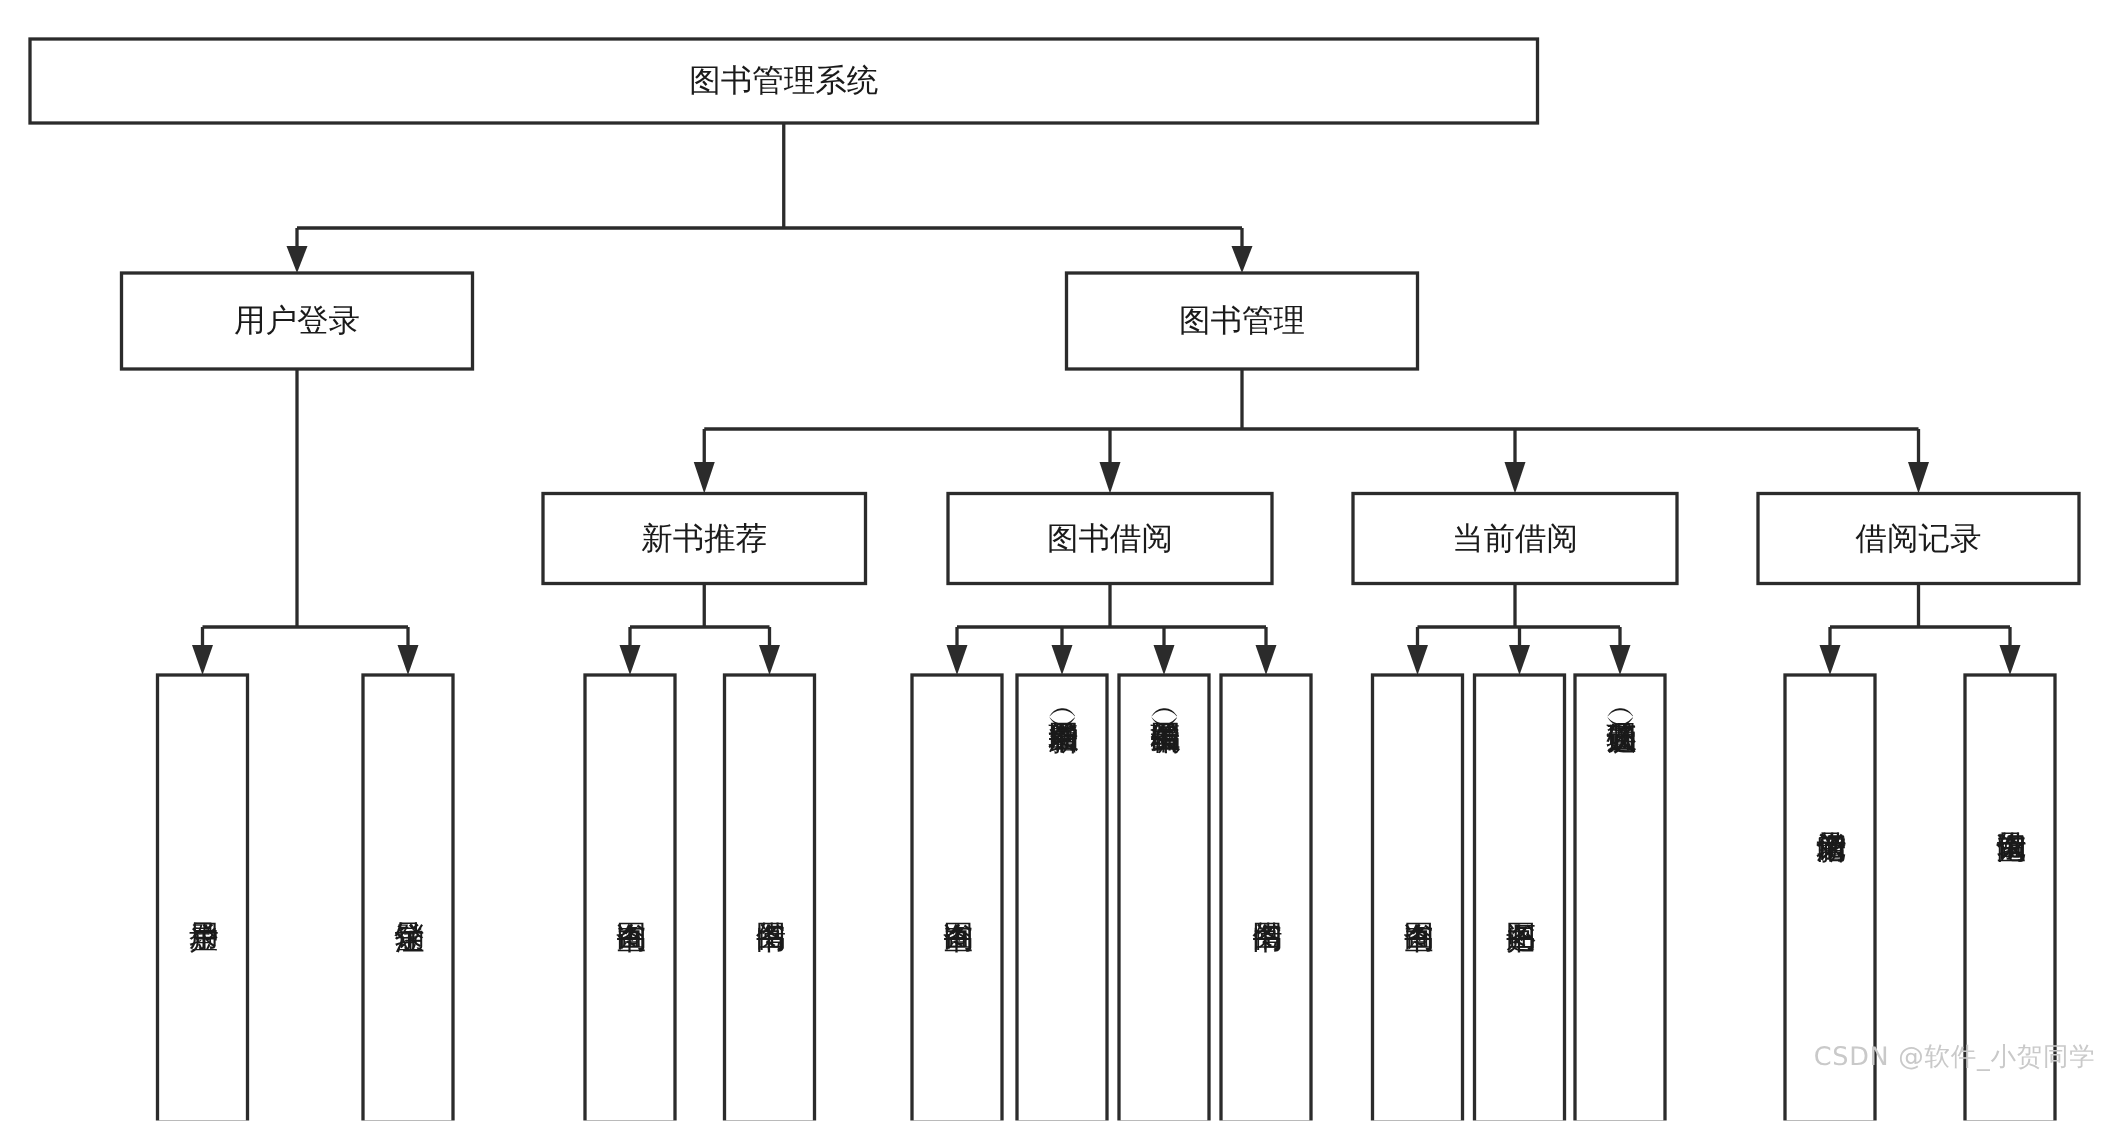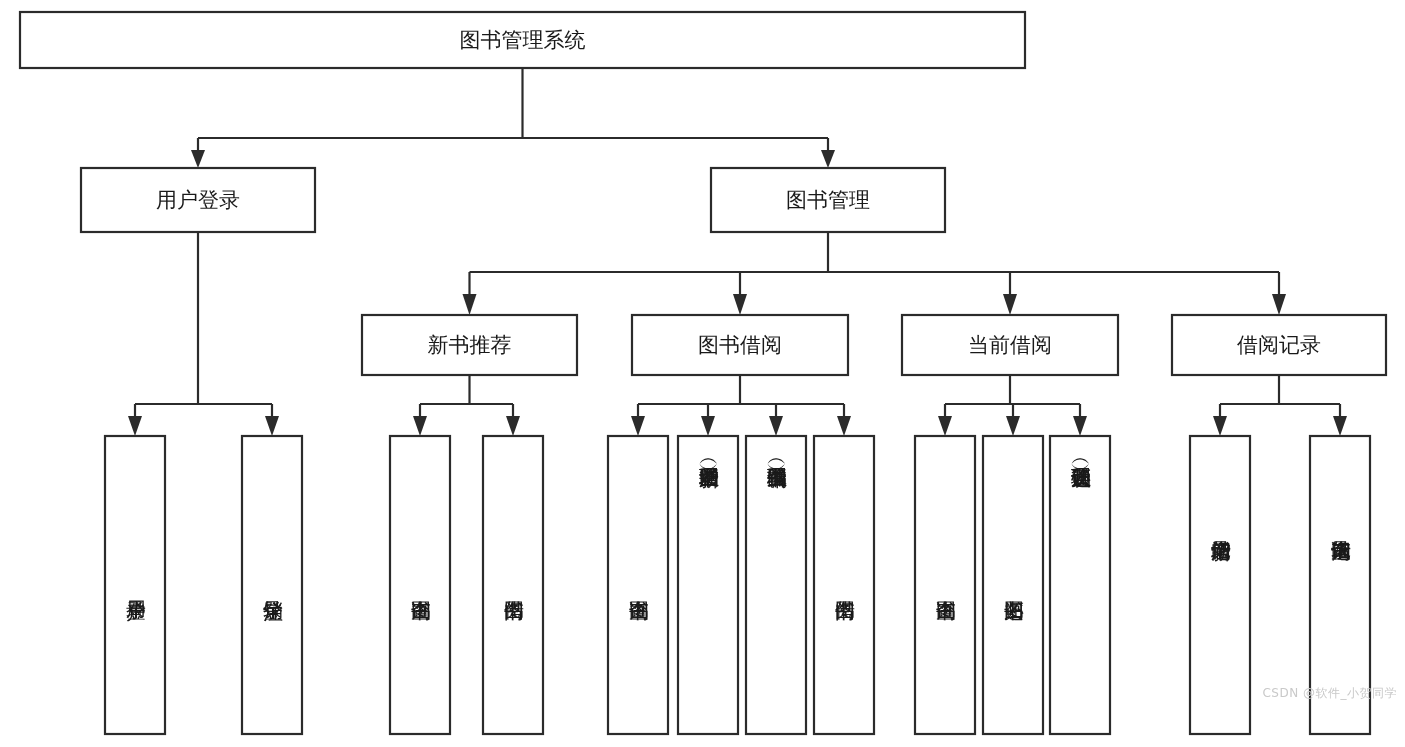--- a/index.html
+++ b/index.html
@@ -10,21 +10,21 @@
   body {
     width: 1405px;
     height: 747px;
     position: relative;
     overflow: hidden;
     font-family: "DejaVu Sans", "Liberation Sans", sans-serif;
   }
   #diagram-root {
     position: absolute;
     left: 0;
-    top: 0;
+    top: 14px;
     width: 1405px;
     height: 708px;
     text-decoration: underline;
   }
   svg.flow {
     display: block;
     width: 1405px;
     height: 747px;
   }
   .node-rect {
@@ -50,21 +50,21 @@
     dominant-baseline: middle;
   }
   text.node-label.vertical {
     font-size: 20px;
   }
   .watermark {
     position: absolute;
     right: 8px;
     bottom: 6px;
     font-family: "DejaVu Sans", "Liberation Sans", sans-serif;
-    font-size: 12px;
+    font-size: 17px;
     color: #c9c9c9;
     letter-spacing: 0.5px;
     white-space: nowrap;
     user-select: none;
   }
 </style>
 </head>
 <body>
 
 <div id="diagram-root">

